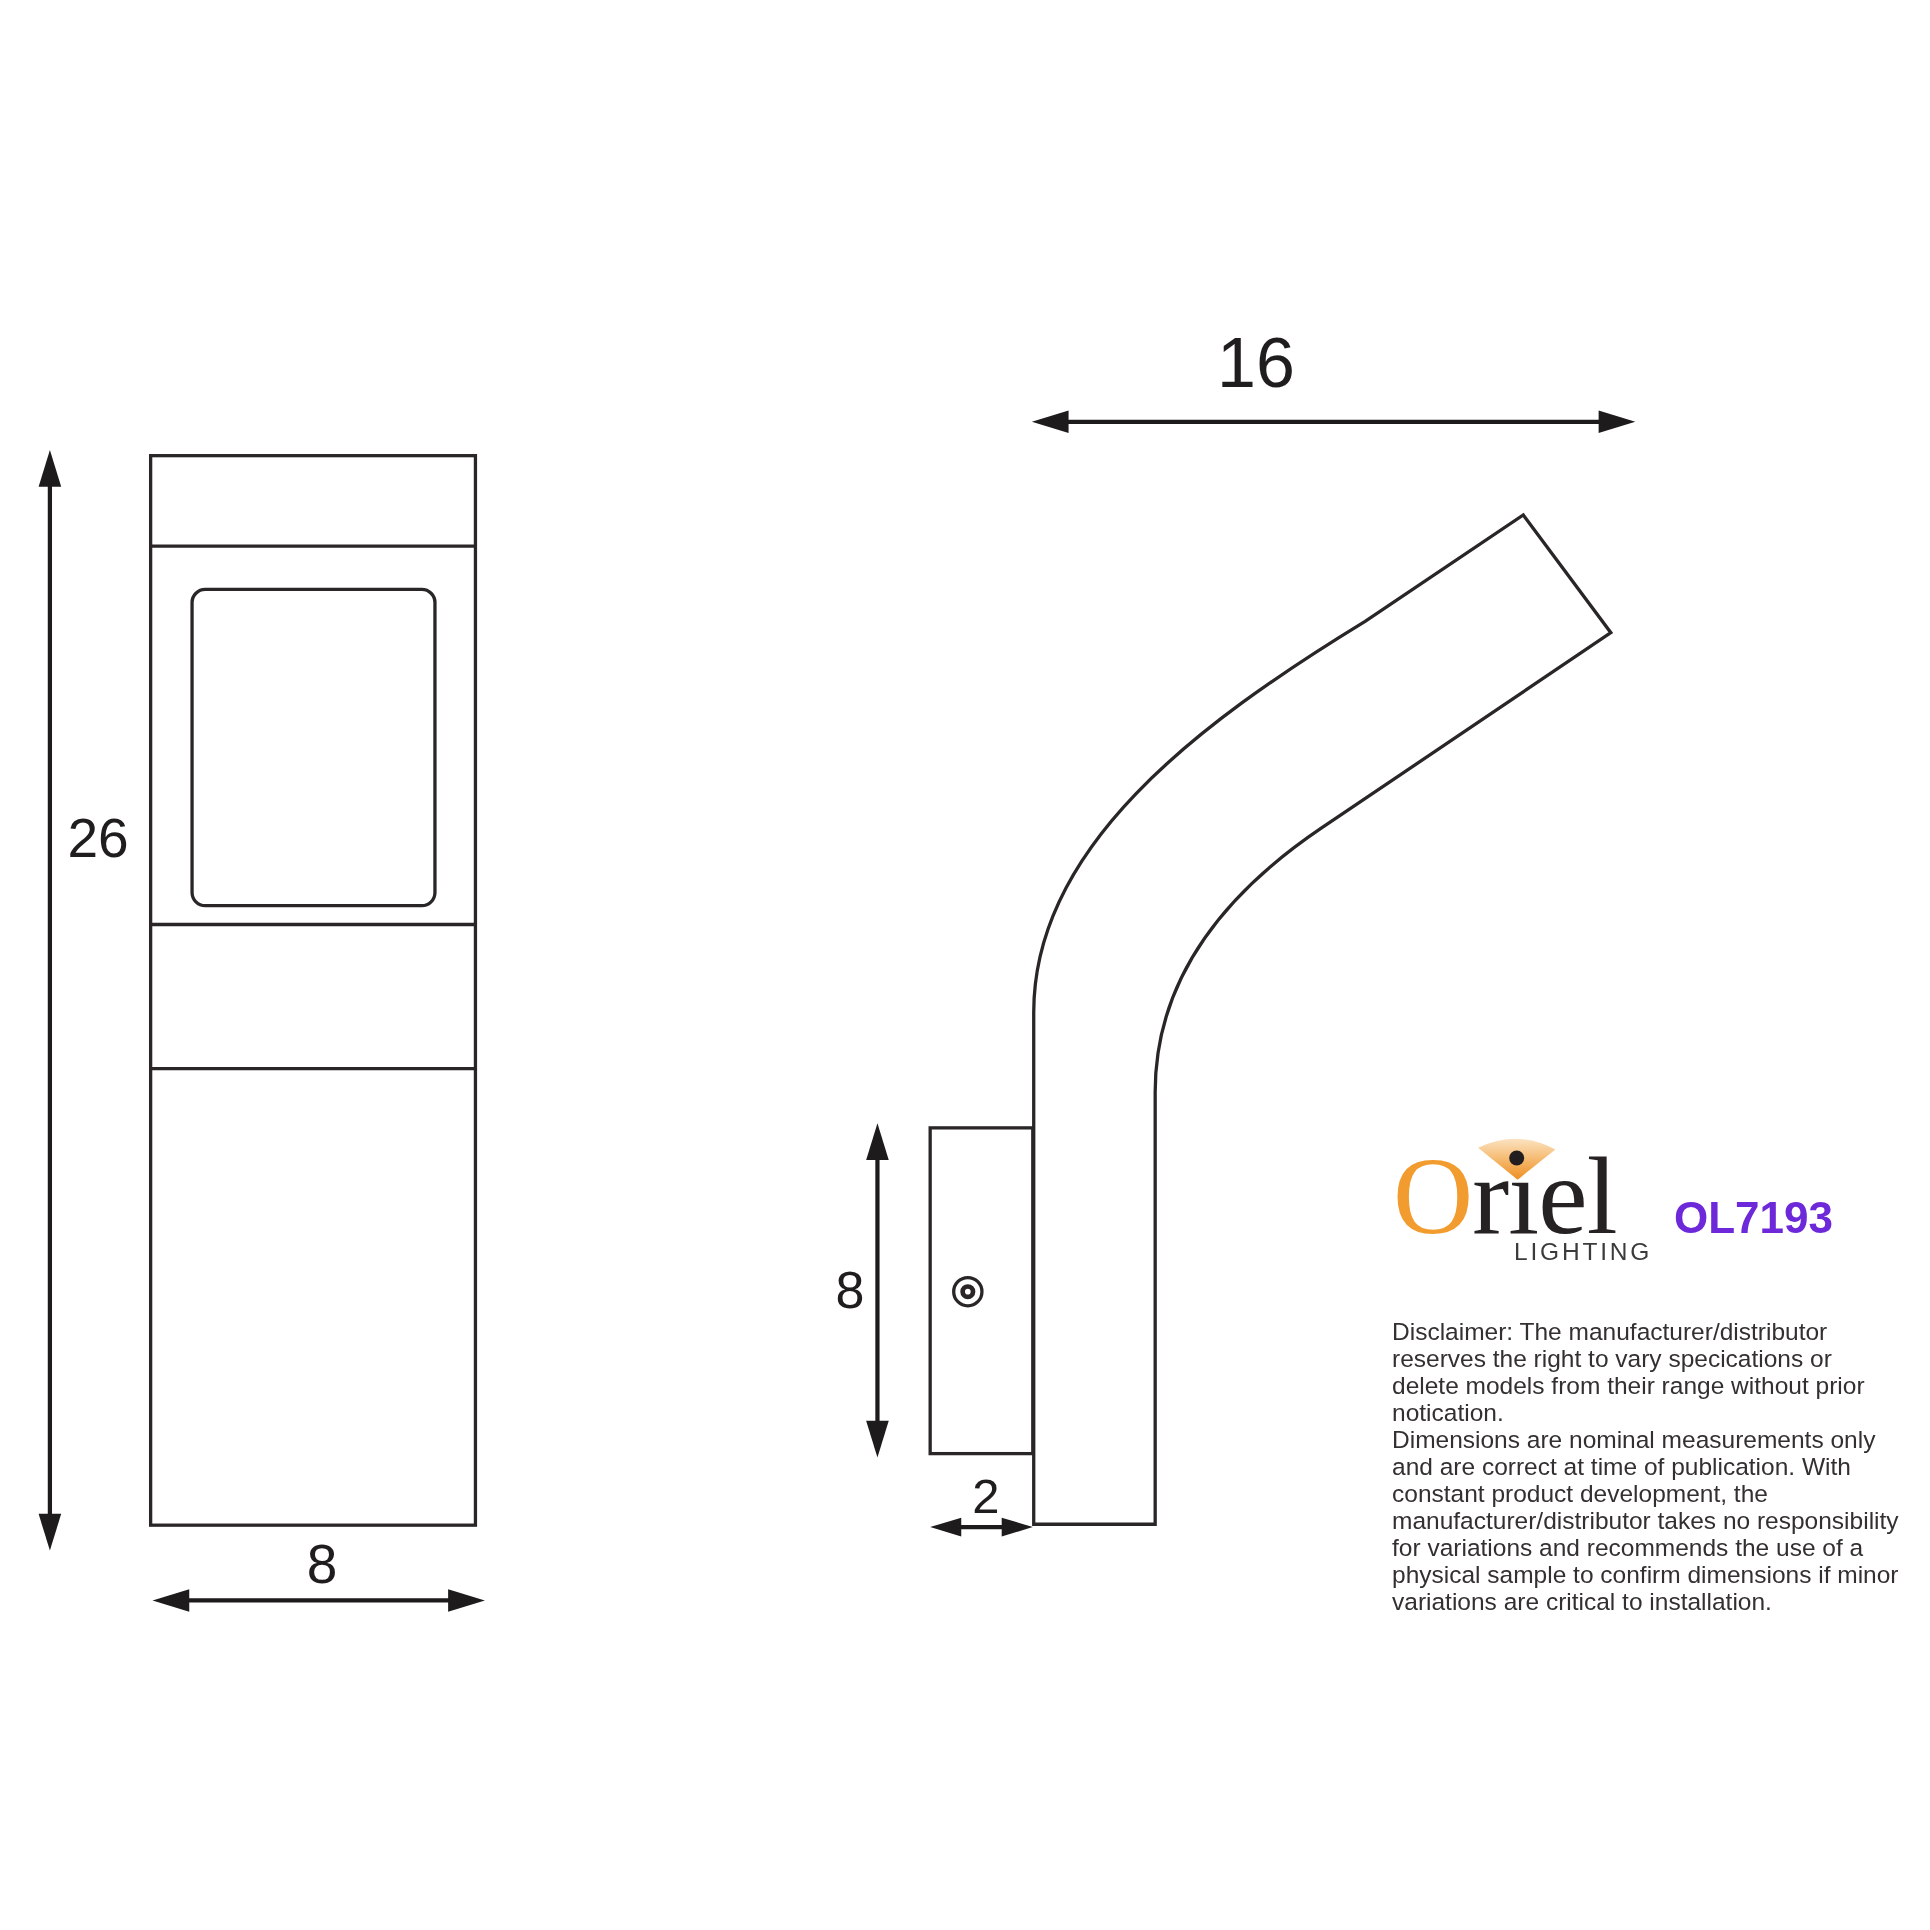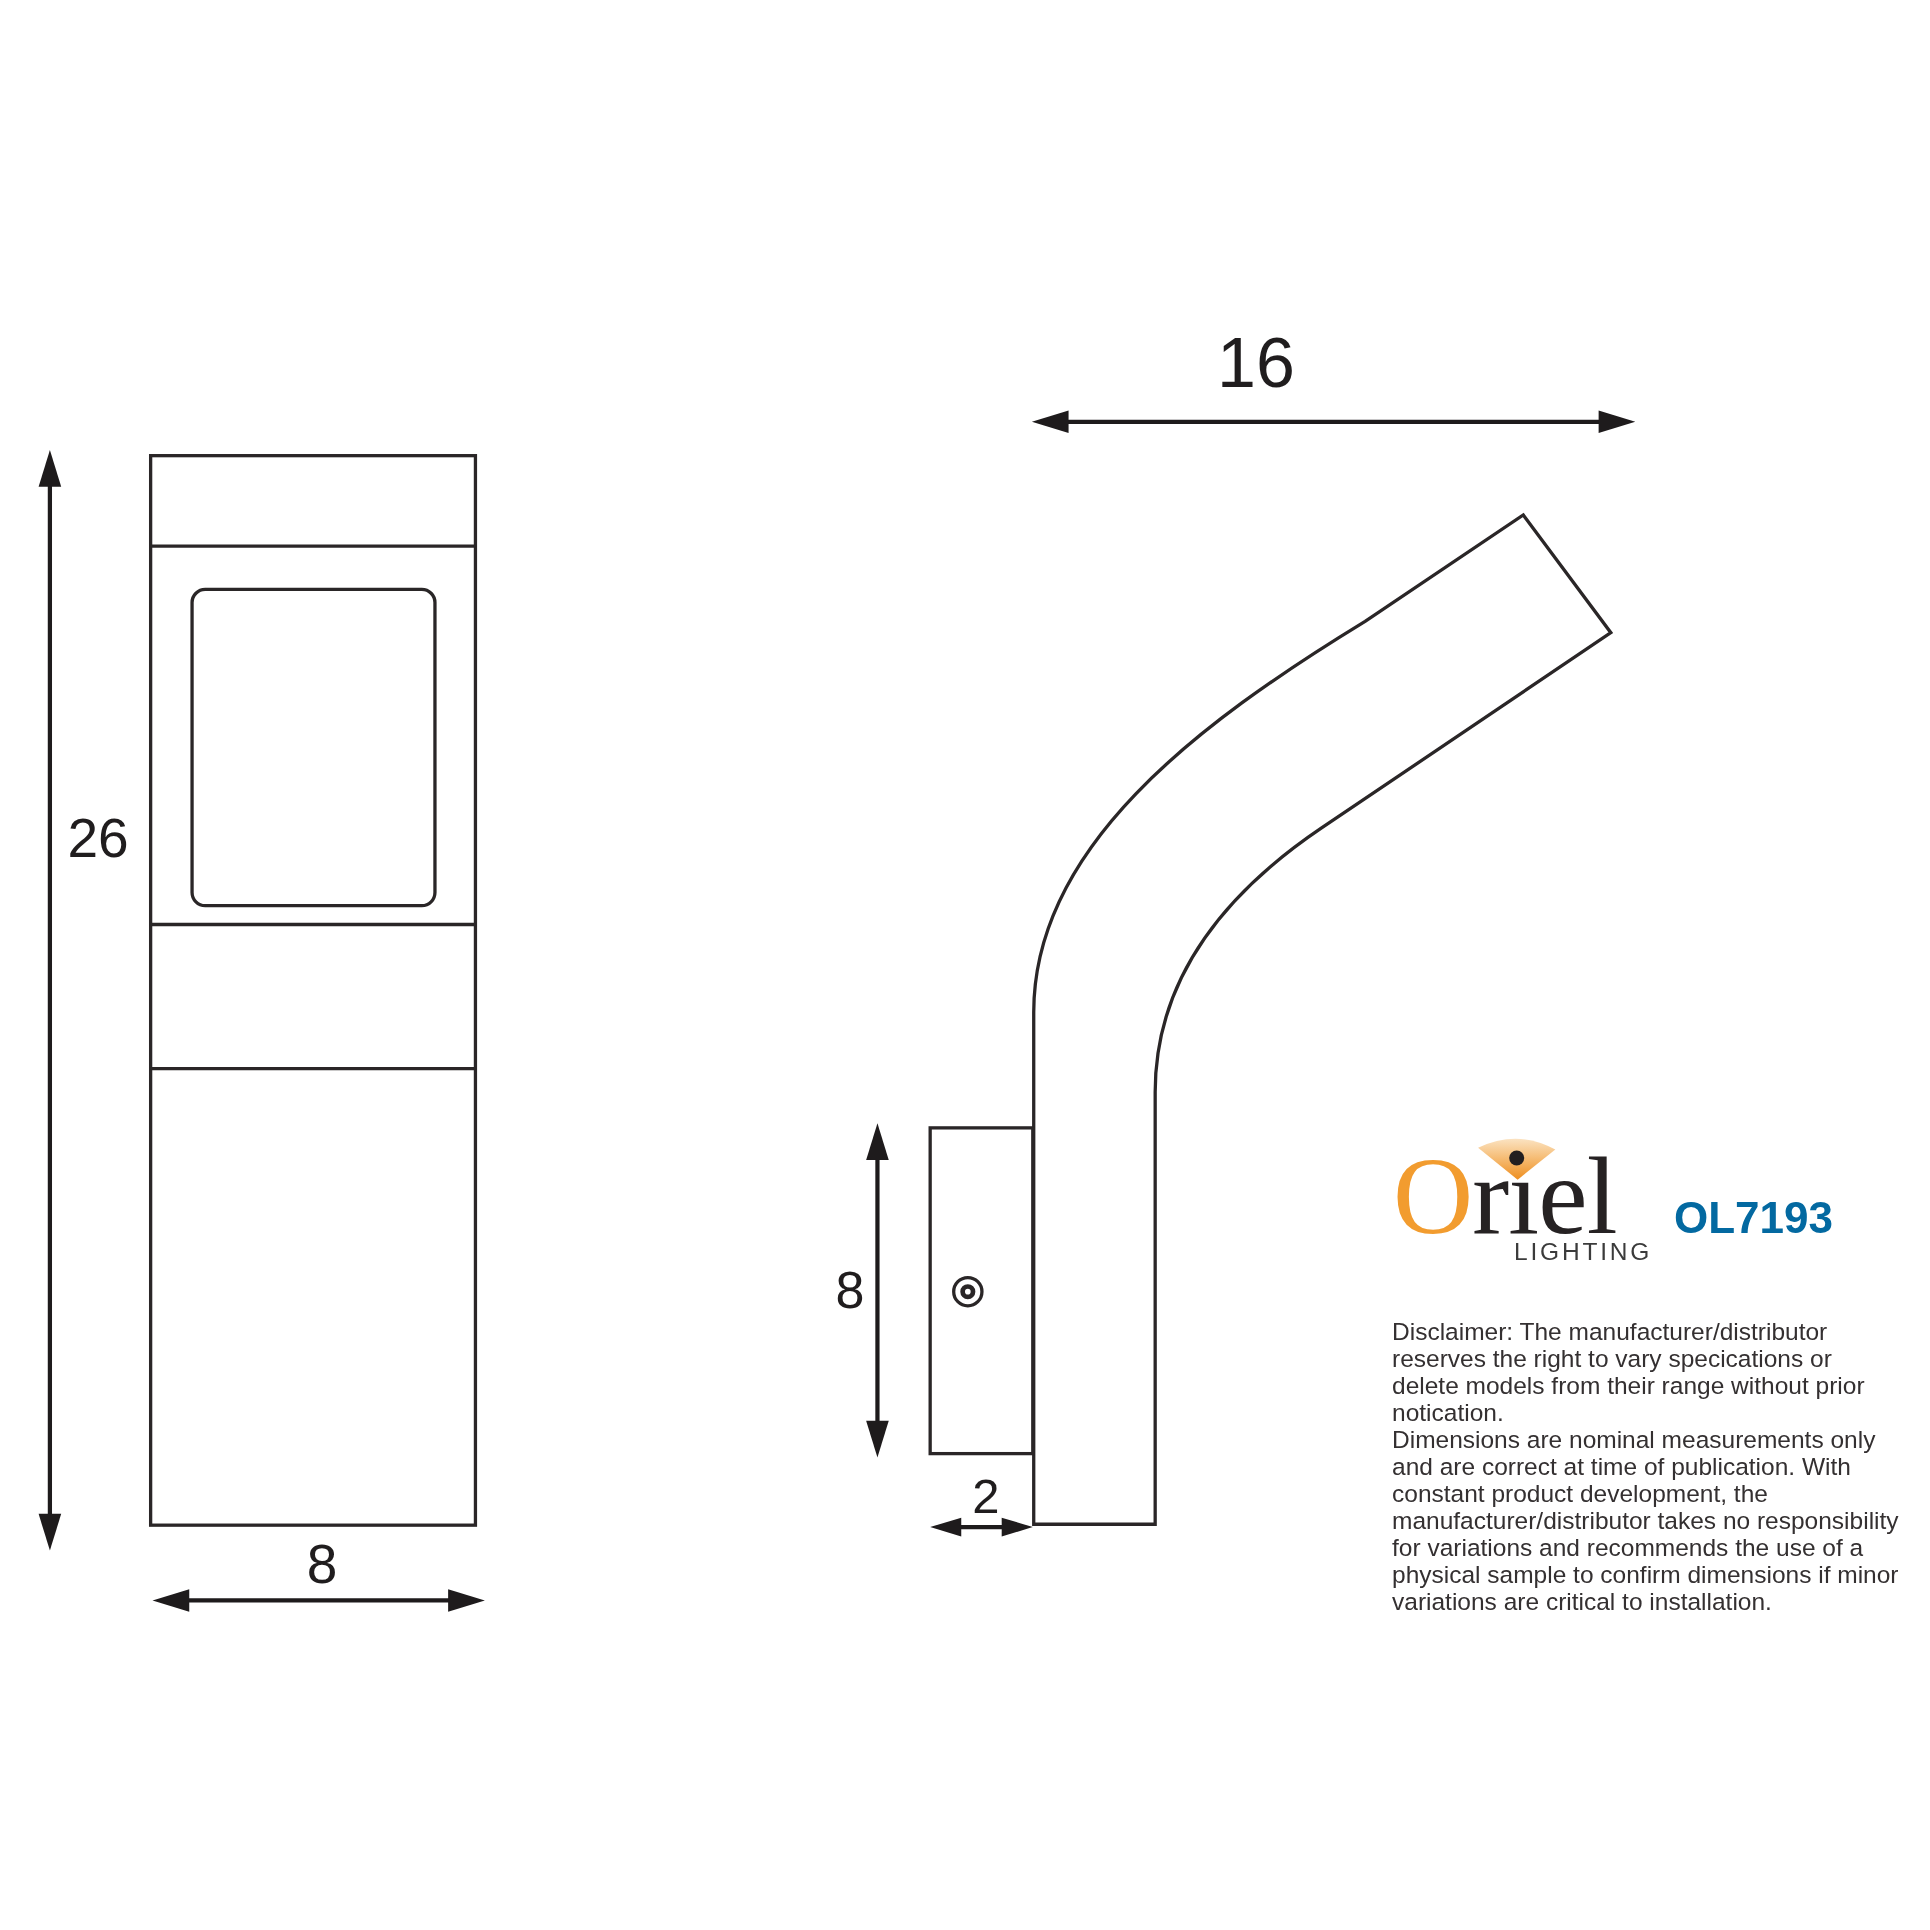--- a/index.html
+++ b/index.html
@@ -35,21 +35,21 @@
   .logo-sub{
     position:absolute;left:1472px;top:1240px;
     font-size:24.5px;line-height:24.5px;letter-spacing:2.8px;
     color:#3B3B3B;white-space:nowrap;
     font-family:"Liberation Sans", sans-serif;
     margin-left:42px;
   }
   .model-code{
     position:absolute;left:1674px;top:1193px;
     font-size:44px;line-height:49px;font-weight:bold;
-    color:#0369a1;white-space:nowrap;
+    color:#6d28d9;white-space:nowrap;
     font-family:"Liberation Sans", sans-serif;
   }
   .disclaimer{
     position:absolute;left:1392px;top:1318px;width:513px;
     font-size:24.5px;line-height:27px;
     color:#343031;
     white-space:pre-line;
     font-family:"Liberation Sans", sans-serif;
   }
   .cone-svg{position:absolute;left:0;top:0;}

